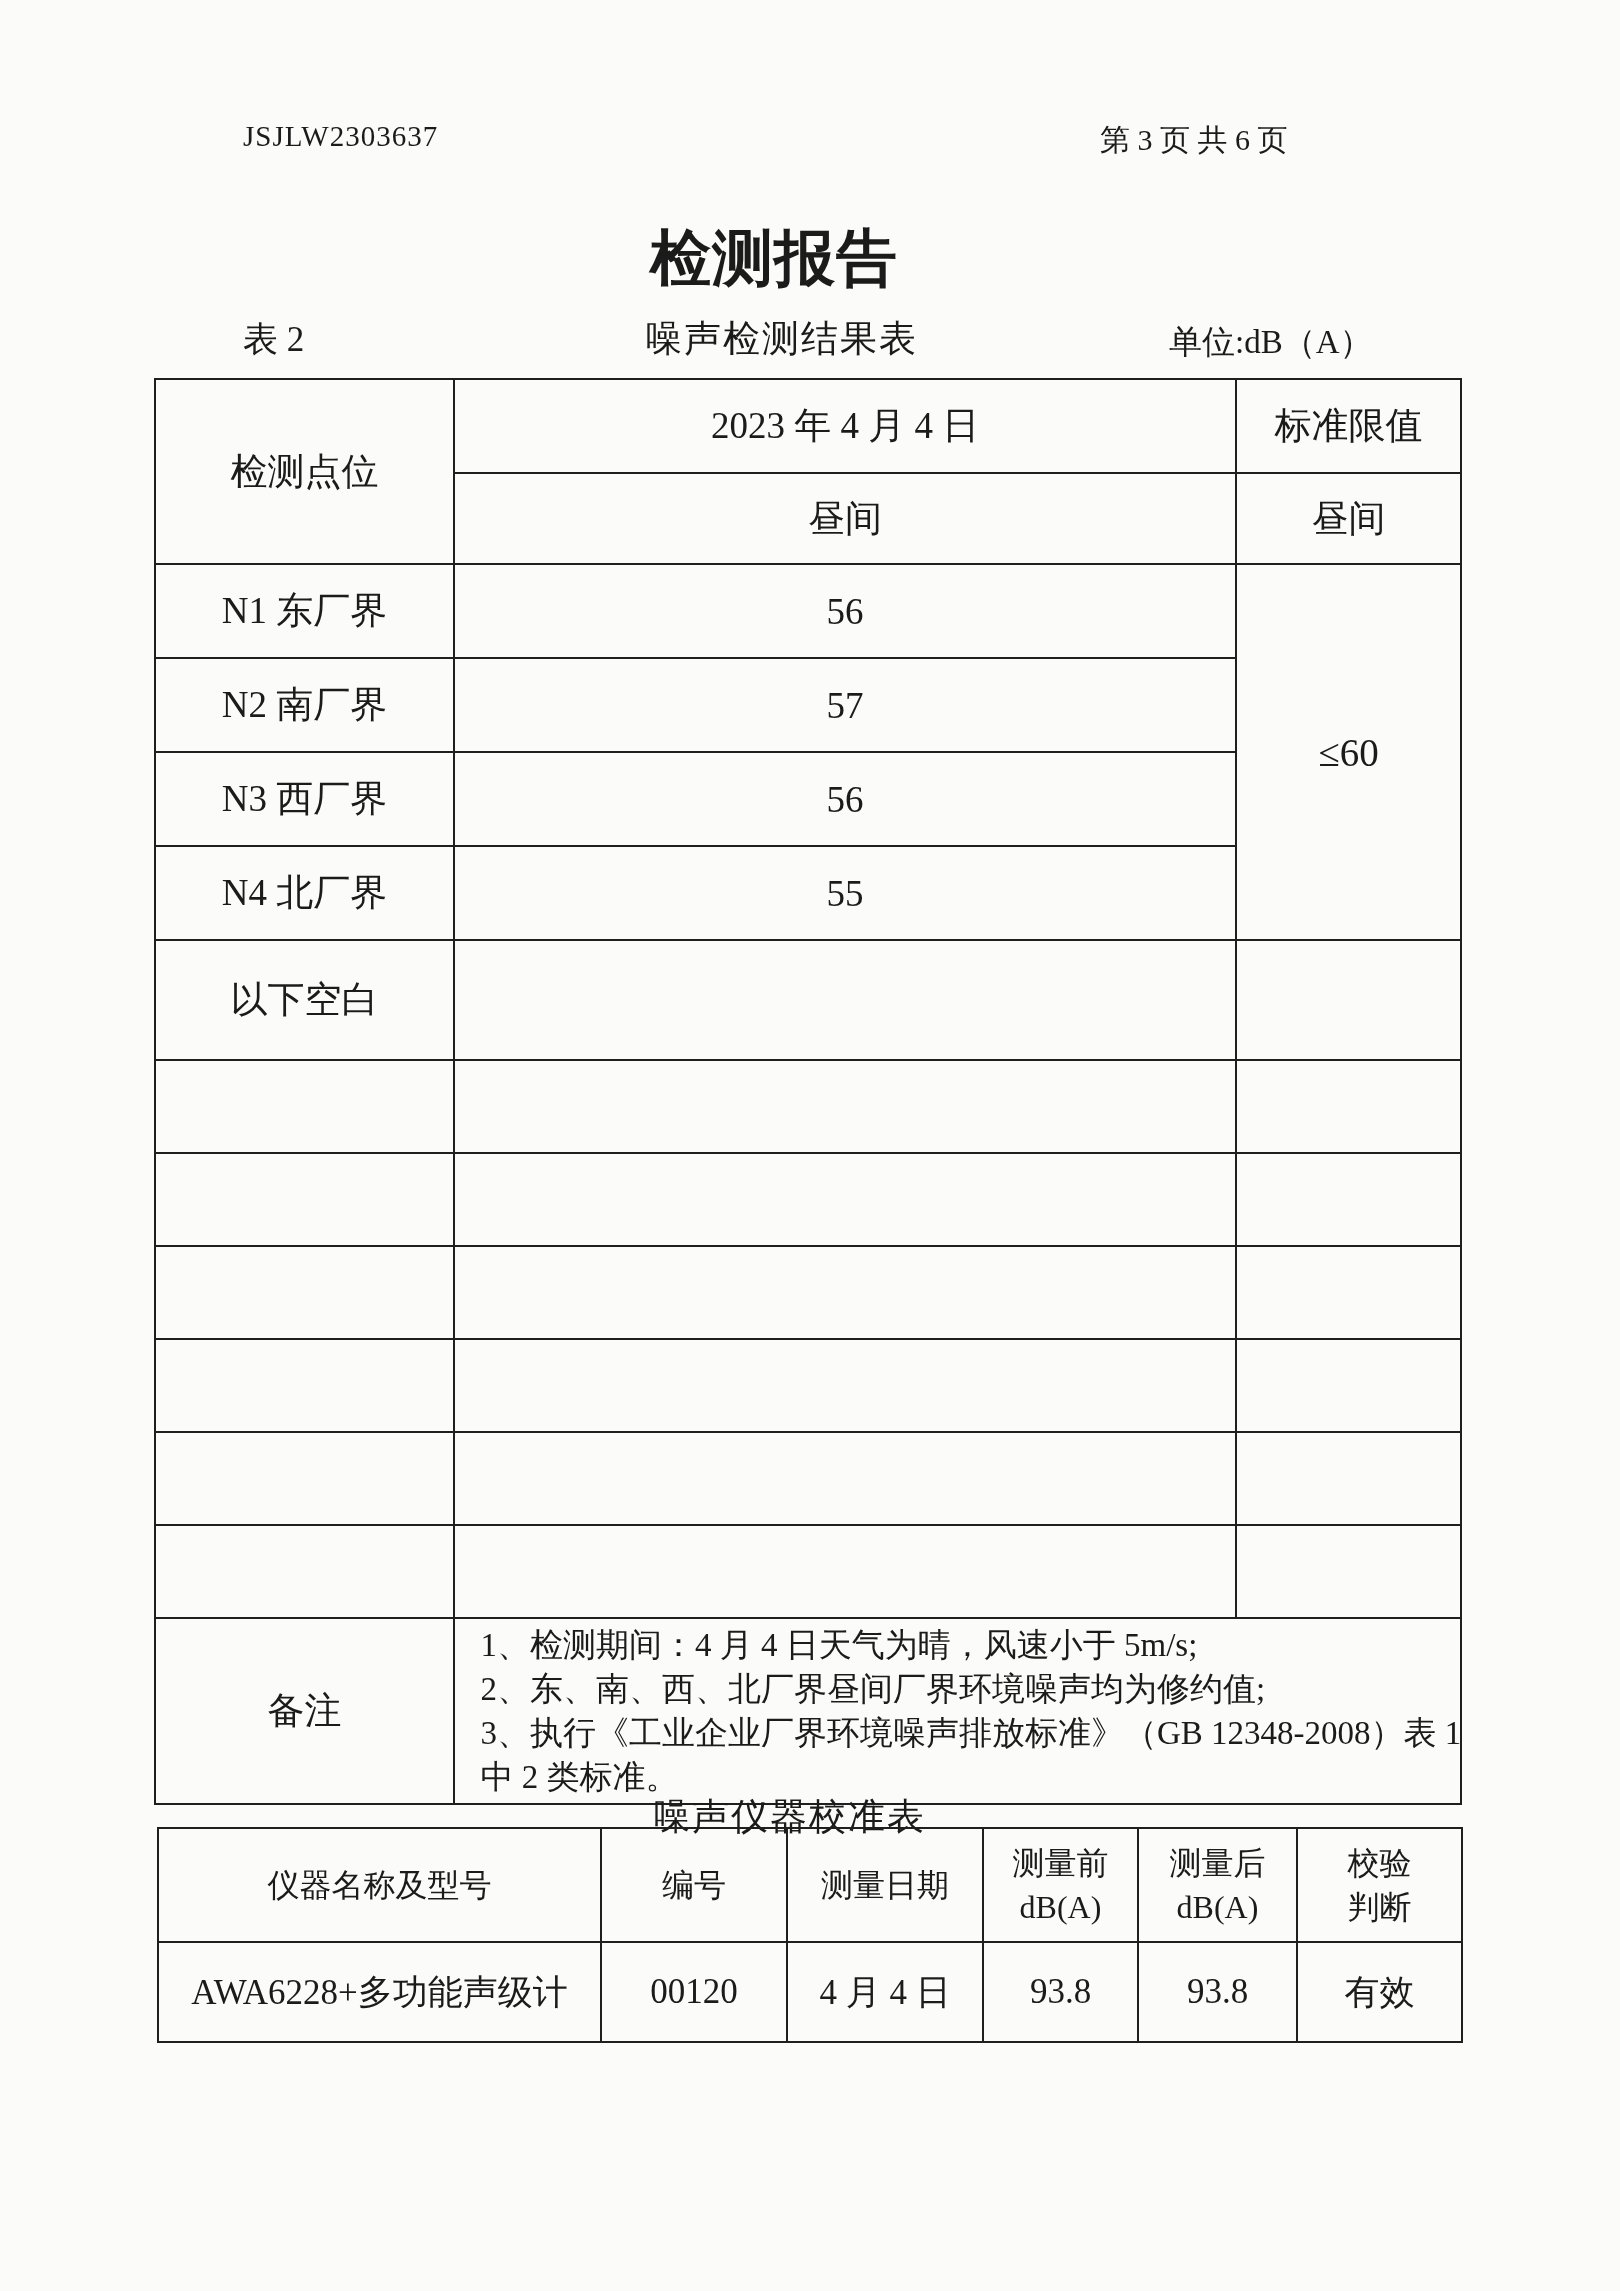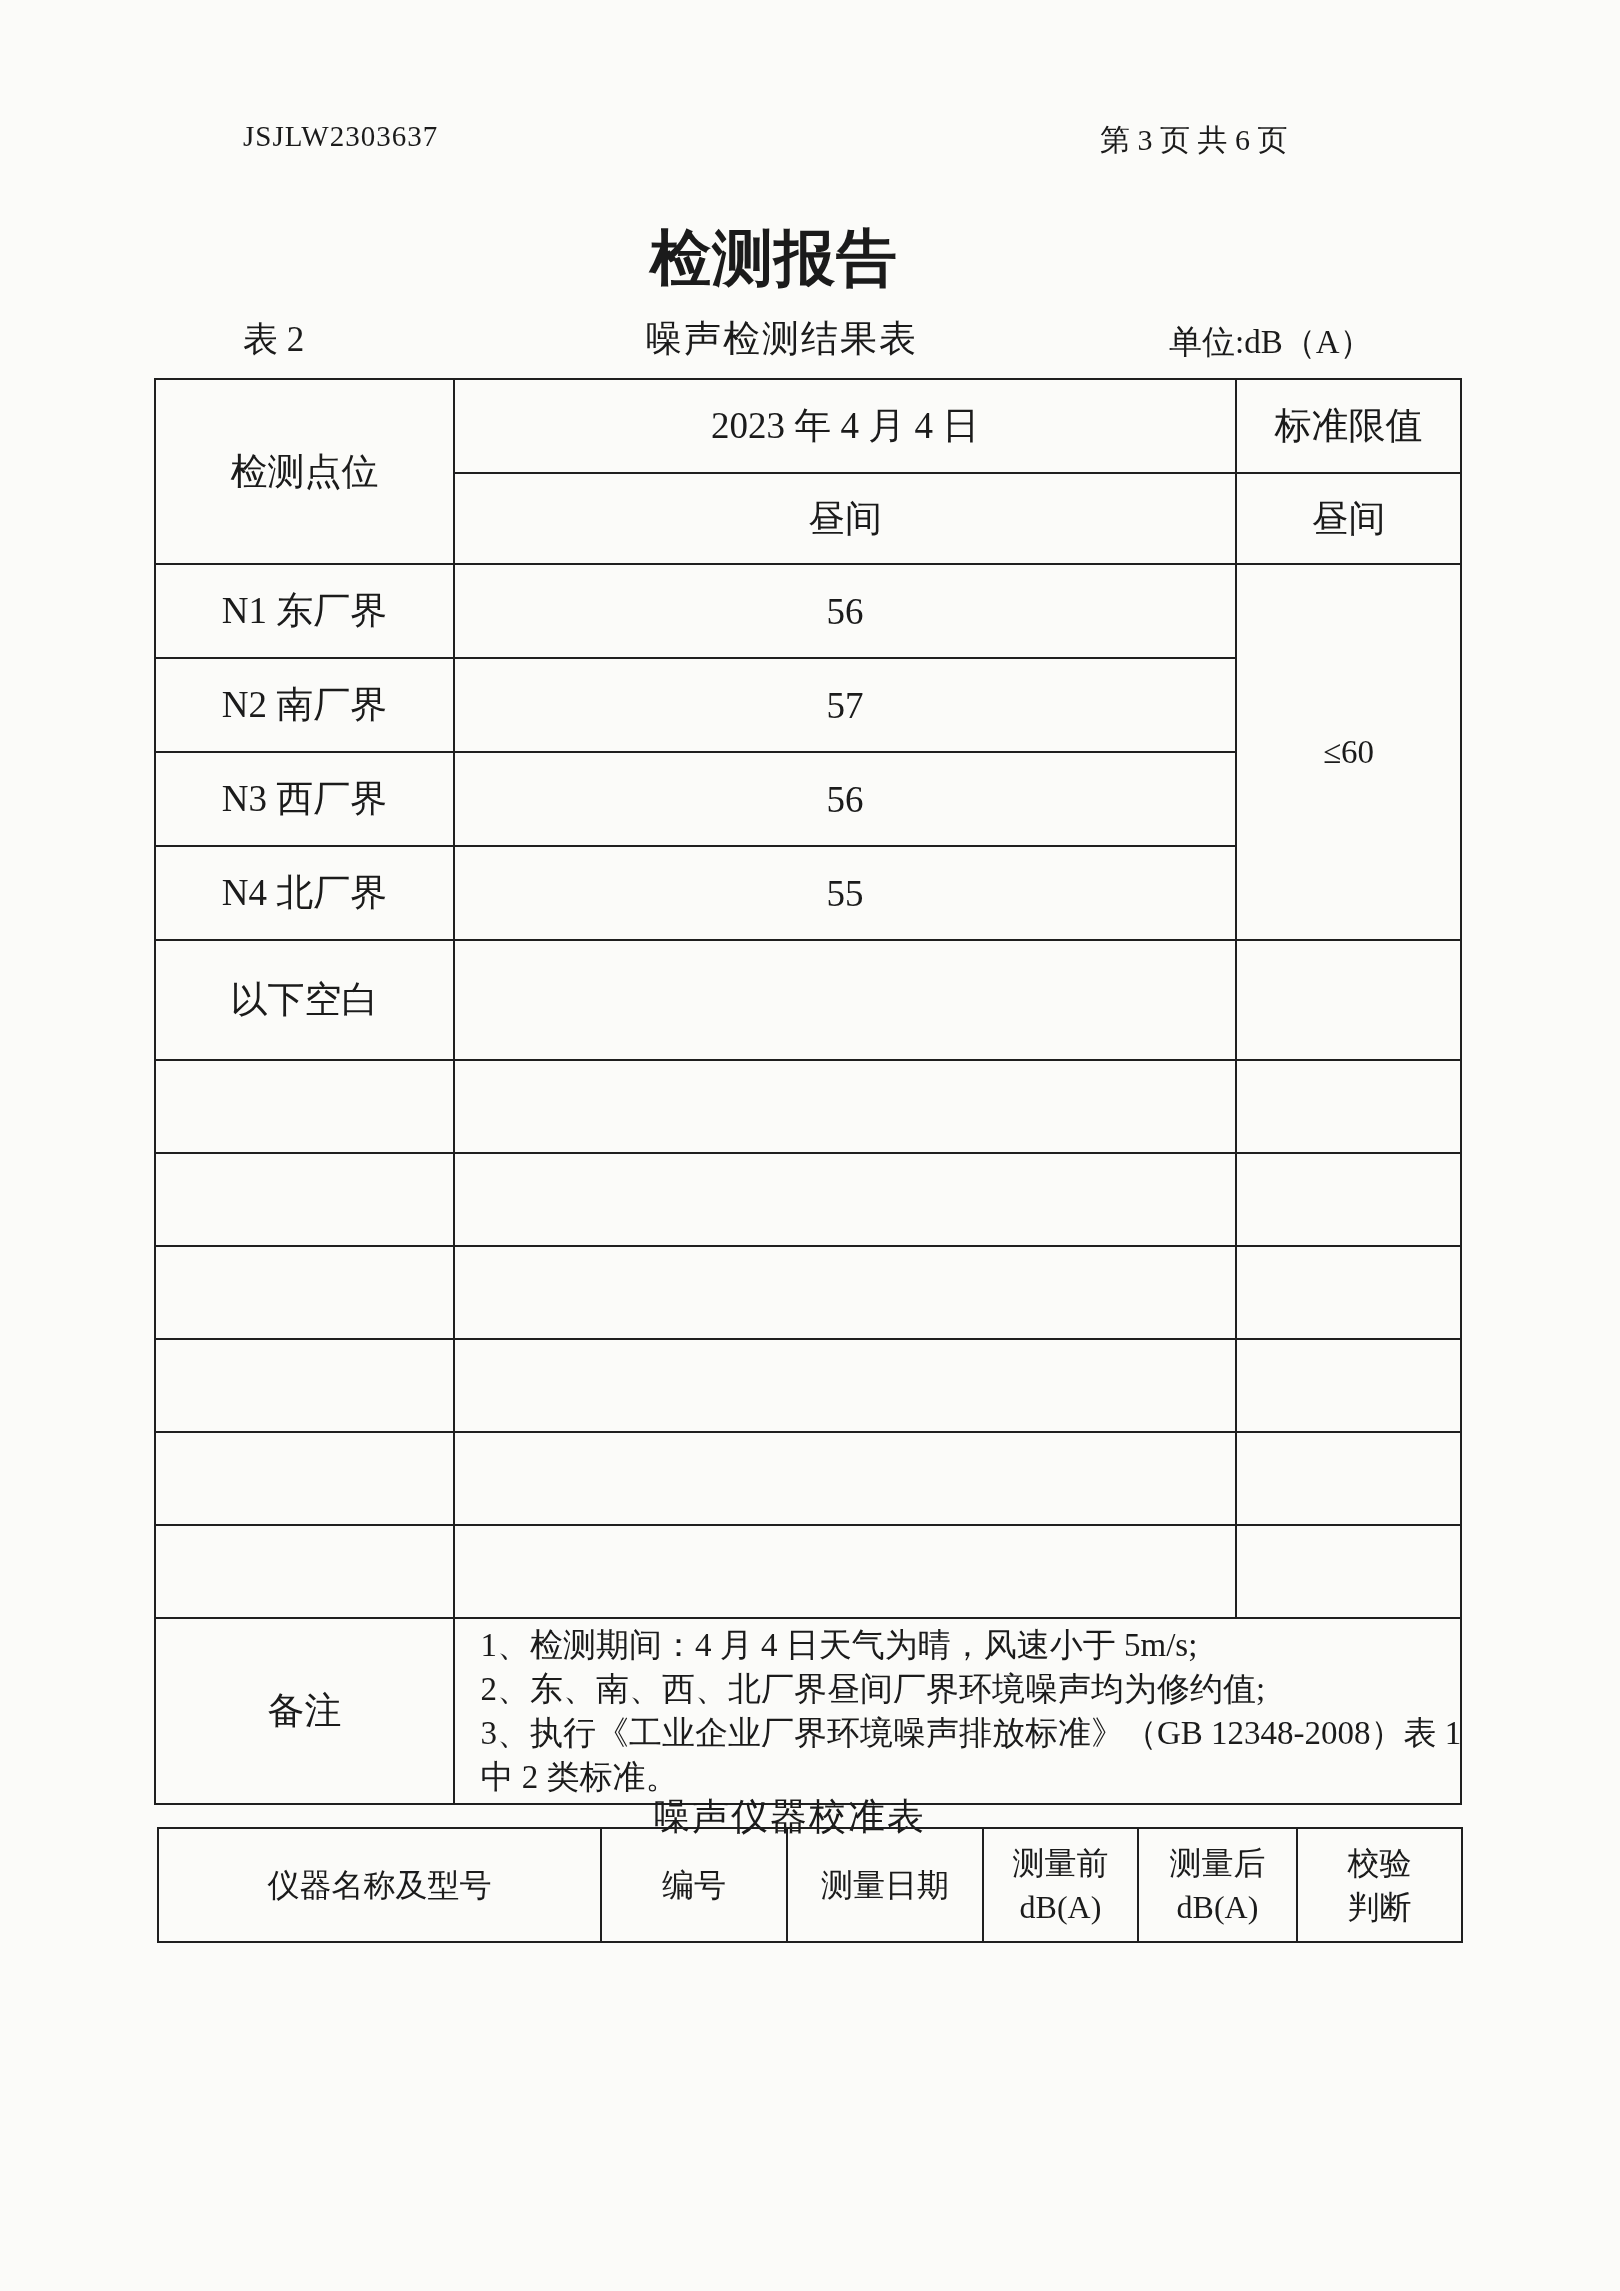--- a/index.html
+++ b/index.html
@@ -26,21 +26,21 @@
     font-weight:normal;padding:12px;overflow:hidden;
     font-size:37px;
   }
   .results-table{position:absolute;left:154px;top:378px;width:1307px;}
   .results-table tr.hdr1{height:94px;}
   .results-table tr.hdr2{height:91px;}
   .results-table tr.data-row{height:94px;}
   .results-table tr.blank-label-row{height:120px;}
   .results-table tr.empty-row{height:93px;}
   .results-table tr.remark-row{height:176px;}
-  .limit-cell{font-size:33px;border-radius:8px;}
+  .limit-cell{font-size:39px;border-radius:8px;}
   .remark-cell{
     text-align:left;vertical-align:middle;
     padding:3.9px 9.8px 3.9px 25.5px;
     font-size:33px;line-height:44px;white-space:nowrap;
   }
   .remark-cell div{white-space:nowrap;}
 
   .cal-table{position:absolute;left:157px;top:1827px;width:1304px;}
   .cal-table tr.cal-hdr{height:102px;}
   .cal-table tr.cal-data{height:100px;}
@@ -154,15 +154,23 @@
     <th>仪器名称及型号</th>
     <th>编号</th>
     <th>测量日期</th>
     <th>测量前
 dB(A)</th>
     <th>测量后
 dB(A)</th>
     <th>校验
 判断</th>
   </tr>
+  <tr class="cal-data">
+    <td>AWA6228+多功能声级计</td>
+    <td>00120</td>
+    <td>4 月 4 日</td>
+    <td>93.8</td>
+    <td>93.8</td>
+    <td>有效</td>
+  </tr>
 </tbody>
   </table>
 
 
 </body></html>

